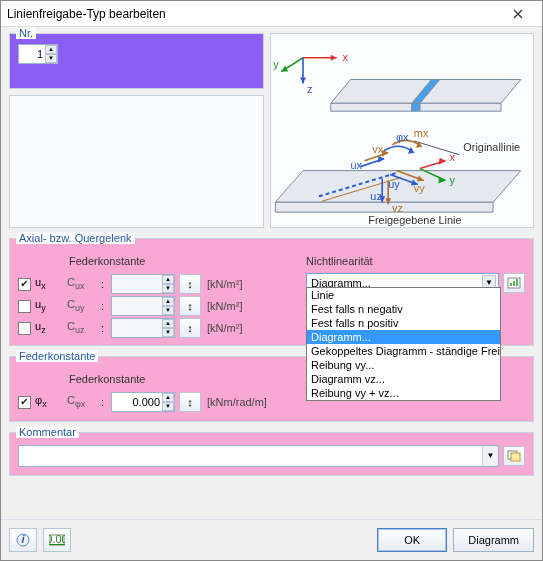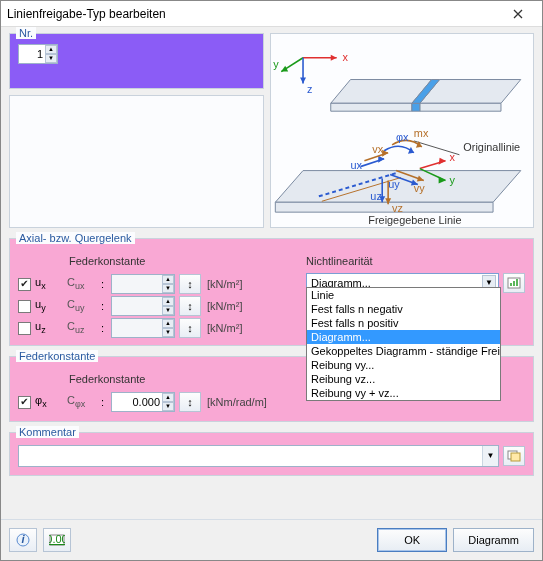--- a/index.html
+++ b/index.html
@@ -240,21 +240,21 @@
                 </svg>
             </span>
           </div>
           <div class="dd-list" id="ddlist">
               <div>Linie</div>
               <div>Fest falls n negativ</div>
               <div>Fest falls n positiv</div>
               <div class="sel">Diagramm...</div>
               <div>Gekoppeltes Diagramm - ständige Freigabe</div>
               <div>Reibung vy...</div>
-              <div>Reibung vz...</div>
+              <div>Diagramm vz...</div>
               <div>Reibung vy + vz...</div>
             </div>
         </div>
       </div>
     </div>
 
     <div class="group">
       <span class="grouplabel">Federkonstante</span>
       <div class="row">
         <span style="width:47px"></span>

